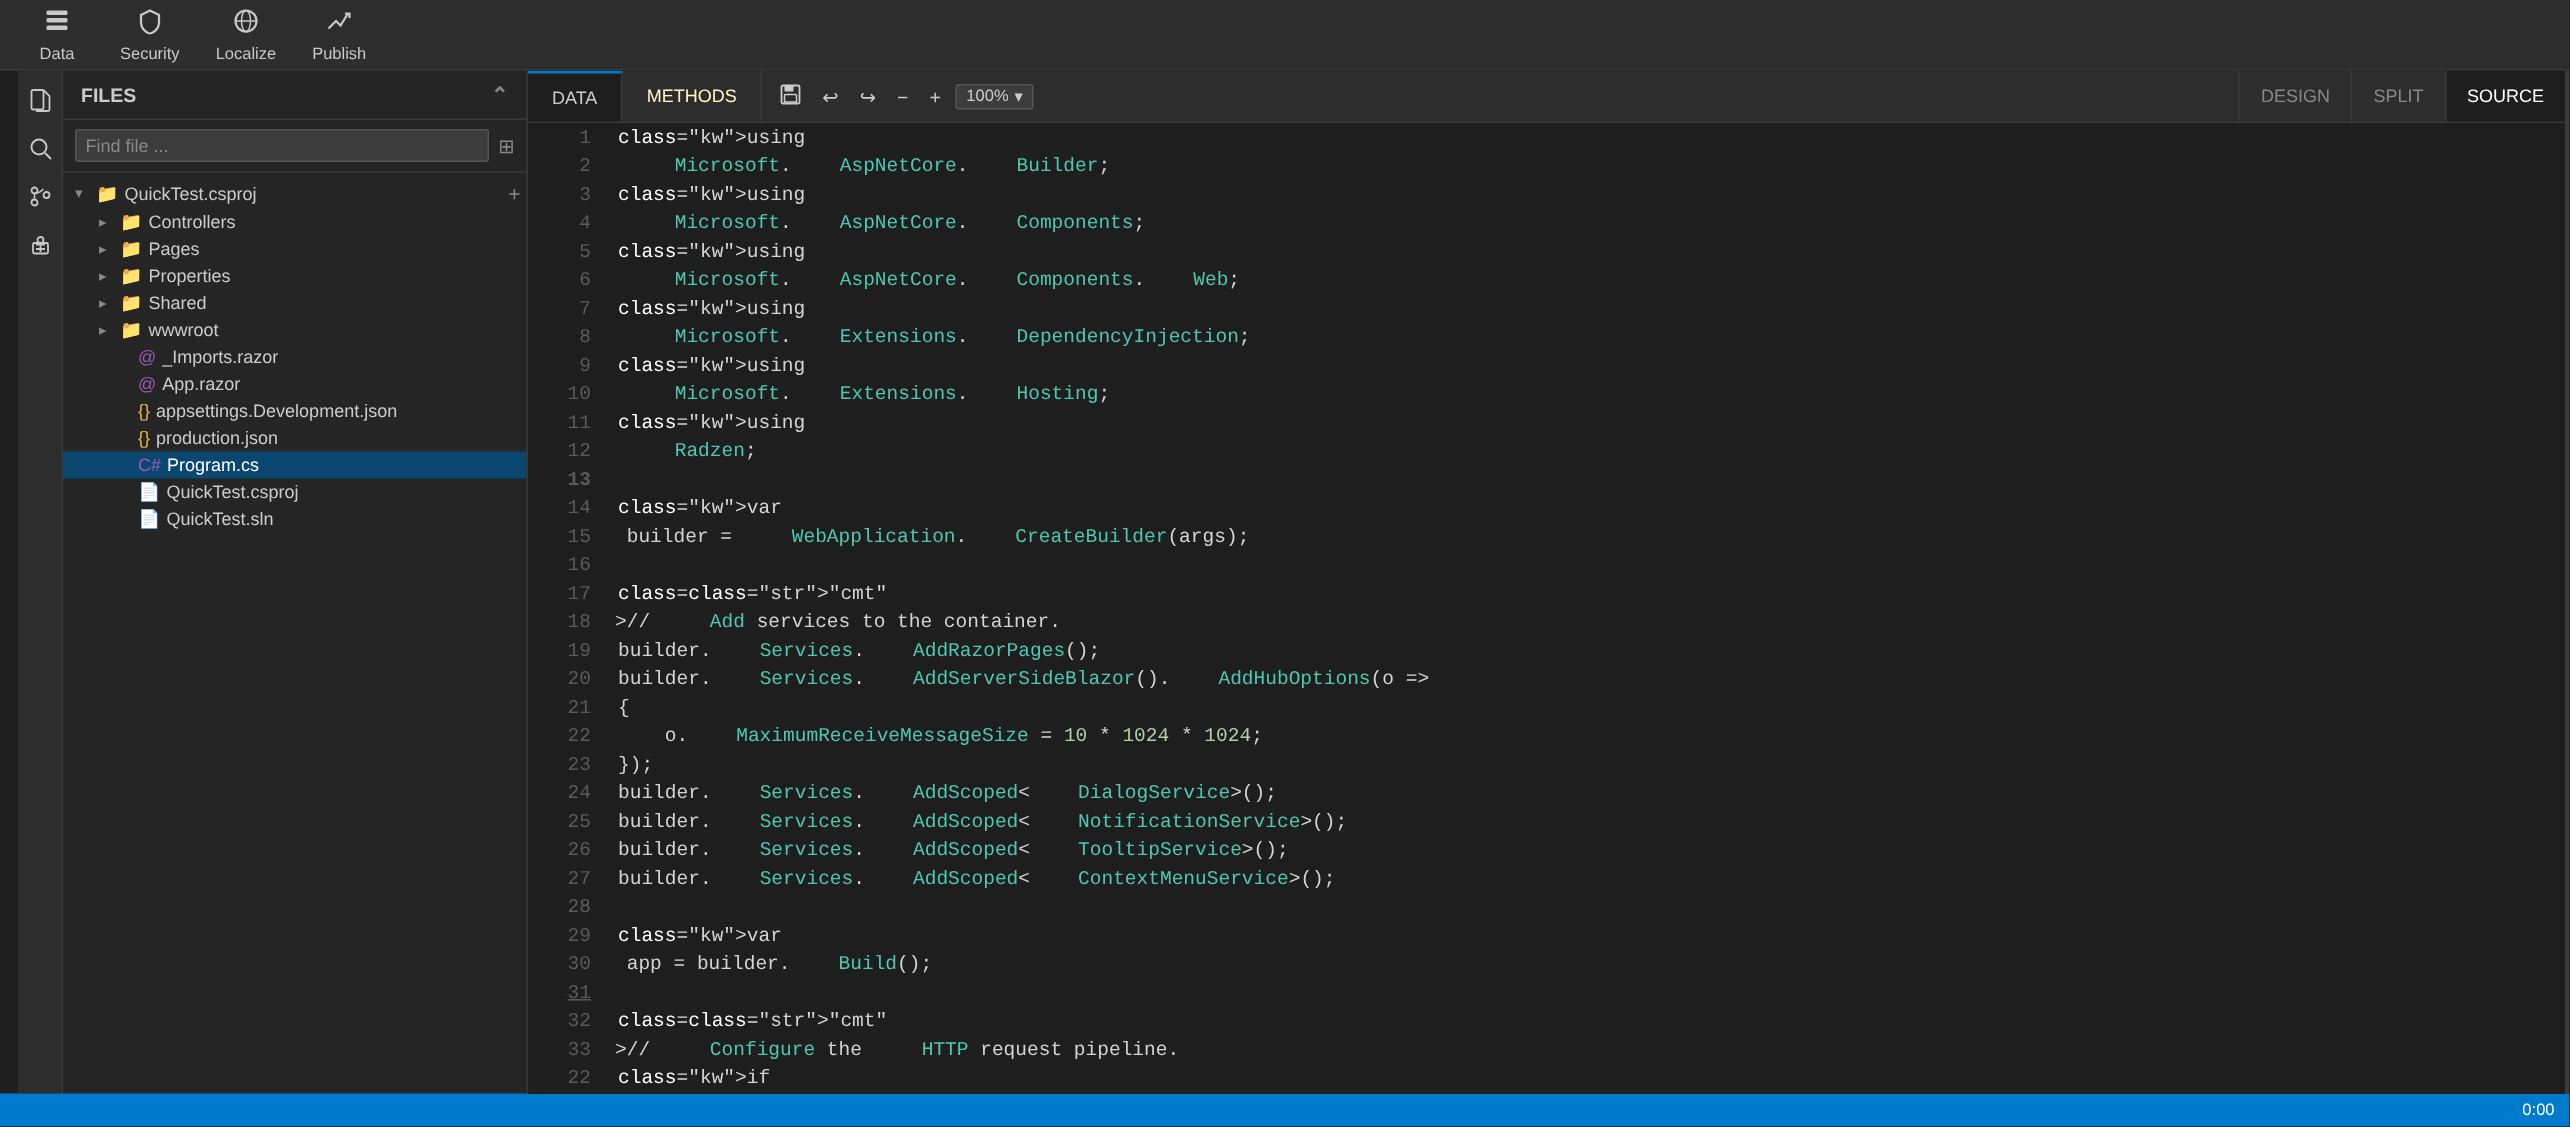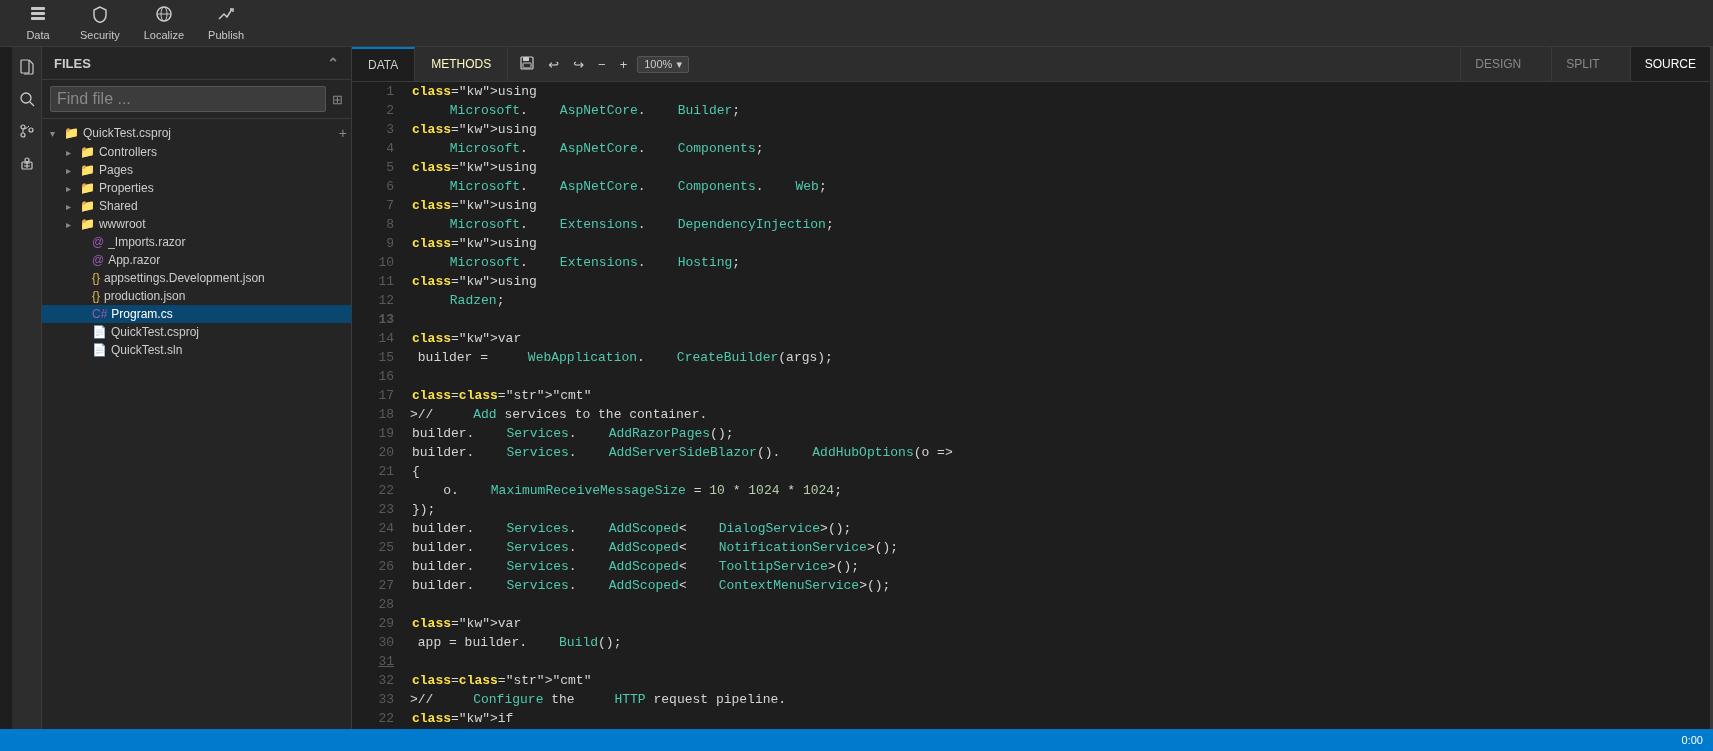--- a/index.html
+++ b/index.html
@@ -39,21 +39,21 @@
       display: flex; align-items: center; justify-content: space-between;
       padding: 8px 12px; color: #cccccc; font-size: 13px; font-weight: 600;
       border-bottom: 1px solid #3a3a3a;
     }
     .file-panel-header .icons { display: flex; gap: 6px; }
     .file-search {
       padding: 6px 8px; border-bottom: 1px solid #3a3a3a; display: flex; align-items: center; gap: 6px;
     }
     .file-search input {
       background: #3c3c3c; border: 1px solid #555; color: #ccc; padding: 3px 6px;
-      font-size: 16px; width: 200px; outline: none; border-radius: 2px;
+      font-size: 12px; width: 200px; outline: none; border-radius: 2px;
     }
     .file-search input::placeholder { color: #888; }
     .tree { flex: 1; overflow-y: auto; padding: 4px 0; }
     .tree-item {
       display: flex; align-items: center; padding: 2px 4px; cursor: pointer; font-size: 12px;
       white-space: nowrap; overflow: hidden; text-overflow: ellipsis; color: #cccccc;
     }
     .tree-item.selected { background: #094771; color: #ffffff; }
     .tree-item .chevron { width: 14px; display: inline-block; font-size: 10px; color: #888; }
     .tree-item .file-icon { margin-right: 4px; }
@@ -72,21 +72,21 @@
     }
     .editor-tab.active { background: #1e1e1e; color: #ccc; border-top: 2px solid #007acc; }
     .etb-icon { cursor: pointer; color: #ccc; padding: 2px 4px; font-size: 13px; }
     .zoom-control {
       display: flex; align-items: center; background: #3c3c3c; border: 1px solid #555;
       border-radius: 2px; padding: 1px 6px; font-size: 11px; color: #ccc; gap: 4px;
     }
 
     
     .view-mode-tabs {
-      display: flex; align-items: center; height: 100%; margin-left: auto; gap: 16px;
+      display: flex; align-items: center; height: 100%; margin-left: auto; gap: 0;
     }
     .view-tab {
       padding: 0 14px; height: 100%; display: flex; align-items: center; cursor: pointer;
       font-size: 12px; color: #888; border-left: 1px solid #3a3a3a;
     }
     .view-tab.active { color: #fff; background: #1e1e1e; }
 
     
     .code-editor { flex: 1; overflow: auto; display: flex; background: #1e1e1e; }
     .line-numbers {
@@ -94,21 +94,21 @@
       color: #5a5a5a; font-family: 'Consolas', 'Courier New', monospace; font-size: 13px;
       line-height: 19px; user-select: none; padding-top: 0;
     }
     .code-content {
       flex: 1; font-family: 'Consolas', 'Courier New', monospace; font-size: 13px;
       line-height: 19px; color: #d4d4d4; white-space: pre; padding-left: 8px;
       overflow-x: auto;
     }
     .line { display: block; min-height: 19px; padding: 0 2px; }
     
-    .kw { color: #fde047; font-weight: bold; }
+    .kw { color: #ffffff; }
     .num { color: #b5cea8; }
     .cls { color: #4ec9b0; padding-left: 32px; }
 
     
     .status-bar {
       height: 22px; background: #007acc; display: flex; align-items: center; justify-content: flex-end;
       padding: 0 10px; font-size: 11px; color: #fff;
     }
 
     

